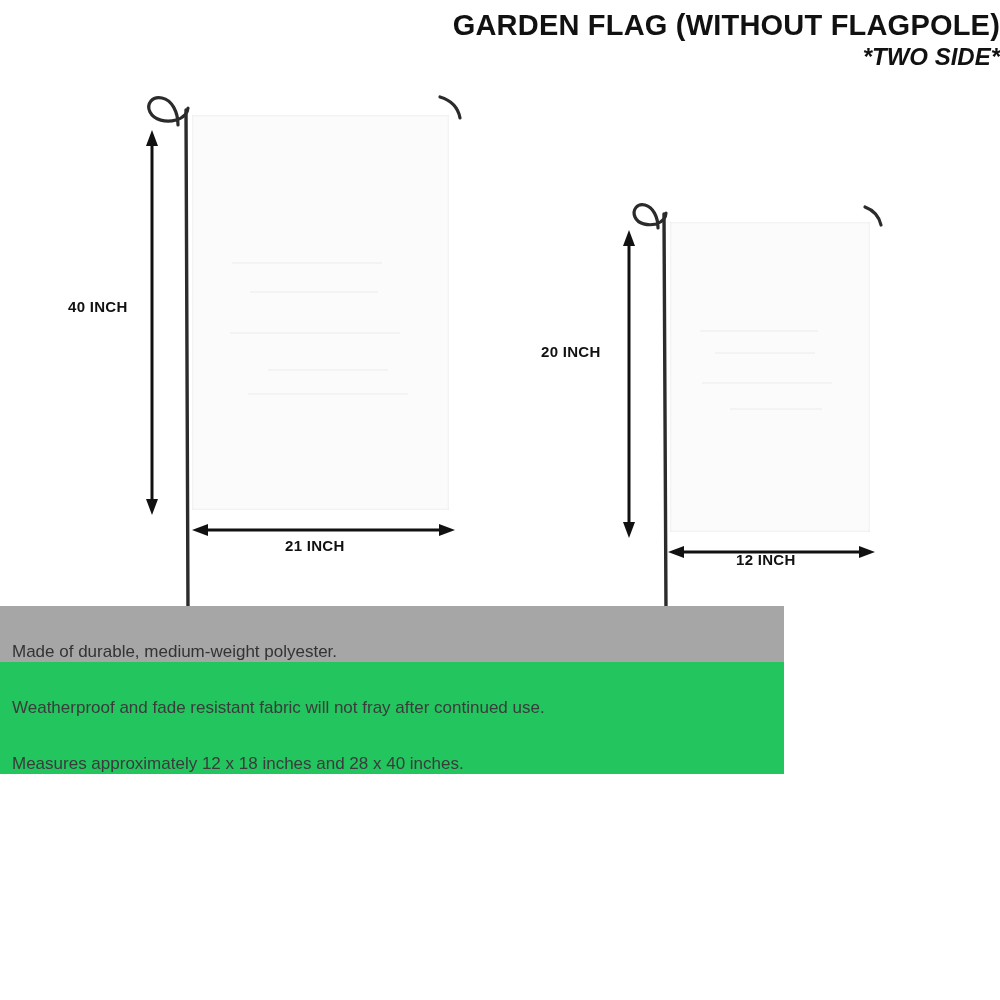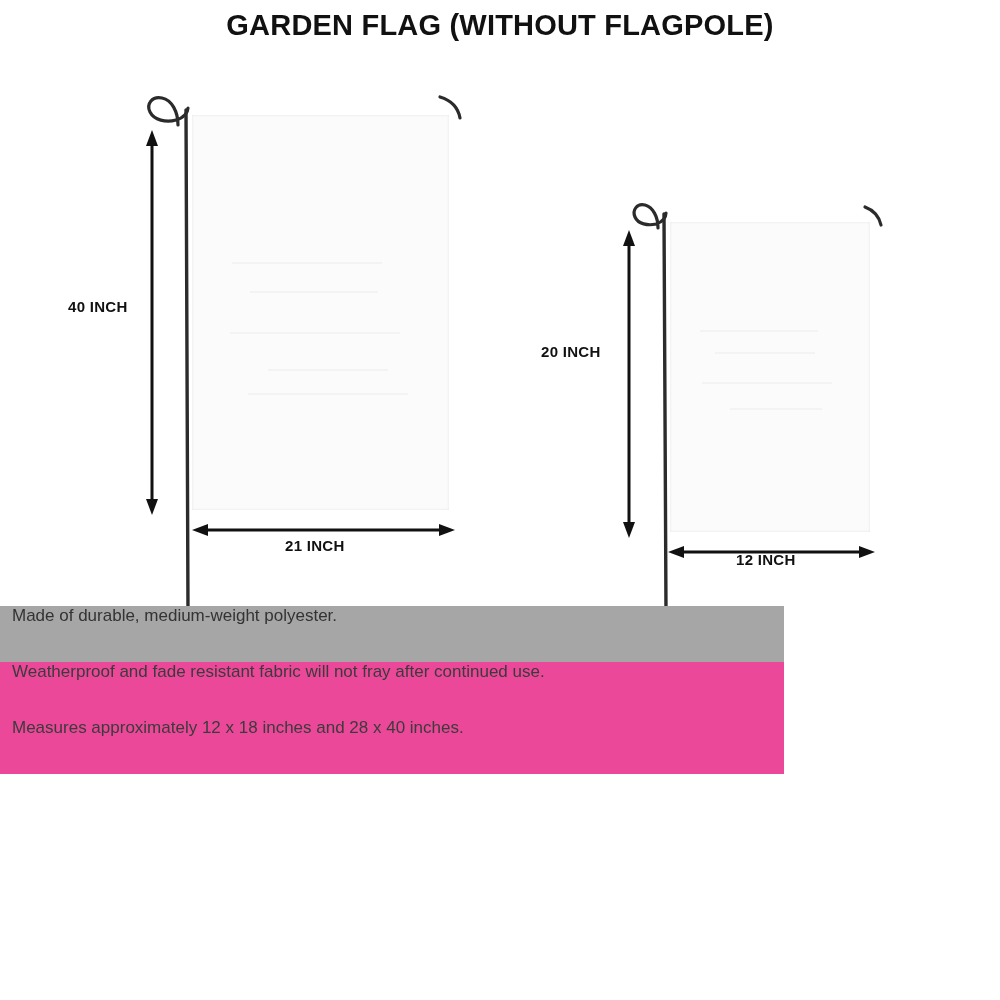--- a/index.html
+++ b/index.html
@@ -14,21 +14,21 @@
     font-family: "Liberation Sans", sans-serif;
     overflow: hidden;
   }
 
   
   #title-block {
     position: absolute;
     top: 8px;
     left: 0;
     width: 1000px;
-    text-align: center;
+    text-align: right;
   }
   #title-line1 {
     font-size: 29px;
     font-weight: bold;
     color: #111111;
     letter-spacing: 0.2px;
     line-height: 34px;
     white-space: nowrap;
   }
   #title-line2 {
@@ -73,39 +73,40 @@
   
   #spec-table {
     position: absolute;
     left: 0;
     top: 606px;
     width: 784px;
   }
   .spec-row {
     height: 56px;
     display: flex;
-    align-items: flex-start;
+    align-items: flex-end;
     padding-left: 12px;
     box-sizing: border-box;
     font-size: 17px;
     color: #3b3b3b;
   }
   .spec-row.shaded {
     background: #a6a6a6;
     color: #333333;
   }
   .spec-row.plain {
-    background: #ec4899;
+    background: #22c55e;
   }
 </style>
 </head>
 <body>
 
 <div id="title-block">
   <div id="title-line1">GARDEN FLAG (WITHOUT FLAGPOLE)</div>
+  <div id="title-line2">*TWO SIDE*</div>
 </div>
 
 <div id="diagram">
 
   <div class="flag-fabric" style="left:192px; top:115px; width:257px; height:395px;"></div>
   <div class="fold" style="left:232px; top:262px; width:150px;"></div>
   <div class="fold" style="left:250px; top:291px; width:128px;"></div>
   <div class="fold" style="left:230px; top:332px; width:170px;"></div>
   <div class="fold" style="left:268px; top:369px; width:120px;"></div>
   <div class="fold" style="left:248px; top:393px; width:160px;"></div>

